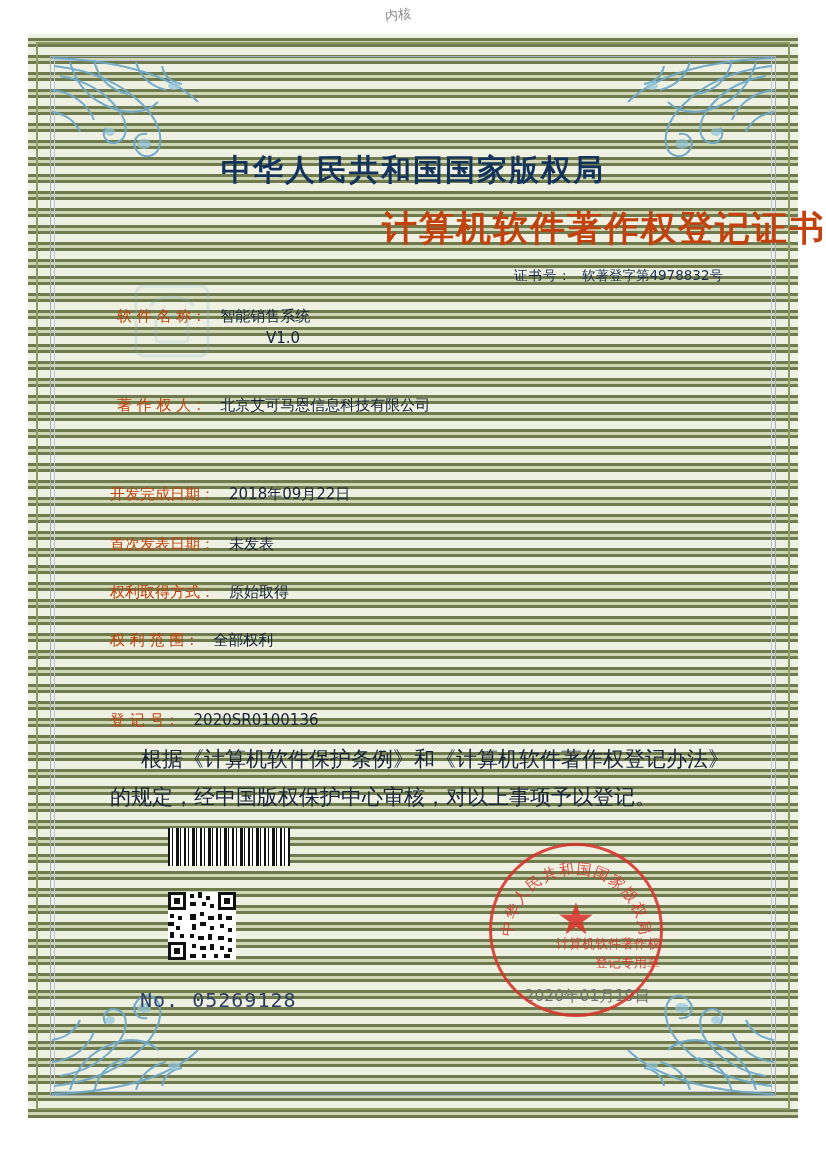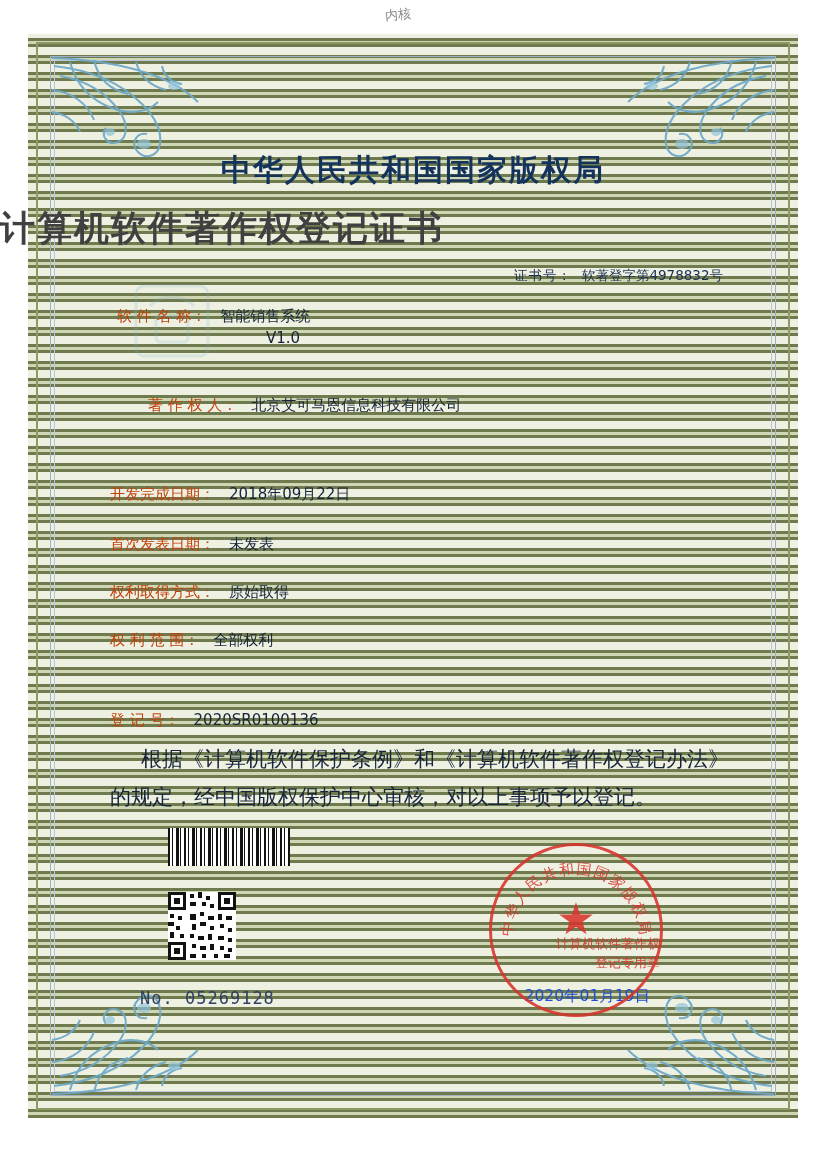--- a/index.html
+++ b/index.html
@@ -82,25 +82,25 @@
     text-align: center;
     font-family: "DejaVu Serif", serif;
     font-size: 30px;
     font-weight: bold;
     color: #13325c;
     letter-spacing: 2px;
   }
   .cert-title2 {
     position: absolute;
     left: 0; top: 205px; width: 826px;
-    text-align: left;
+    text-align: right;
     font-family: "DejaVu Serif", serif;
     font-size: 35px;
     font-weight: bold;
-    color: #404040;
+    color: #c2410c;
     letter-spacing: 2px;
   }
   .cert-no-line {
     position: absolute;
     right: 103px; top: 267px;
     font-family: "DejaVu Sans", sans-serif;
     font-size: 13.5px;
     color: #1b2f52;
     white-space: nowrap;
   }
@@ -119,21 +119,21 @@
   }
   .field .val {
     display: inline-block;
     margin-left: 14px;
   }
 
   .f-name     { left: 117px; top: 307px; }
   .f-name .val{ margin-left: 14px; }
   .f-name-v2  { position: absolute; left: 266px; top: 329px;
                 font-family: "DejaVu Sans", sans-serif; font-size: 15px; color: #17243c; }
-  .f-owner    { left: 117px; top: 396px; margin-left: 31px; }
+  .f-owner    { left: 117px; top: 396px; }
   .f-dev      { left: 110px; top: 485px; }
   .f-pub      { left: 110px; top: 535px; }
   .f-way      { left: 110px; top: 583px; }
   .f-scope    { left: 110px; top: 631px; }
   .f-reg      { left: 110px; top: 679px; margin-top: 32px; }
 
   .statement {
     position: absolute;
     left: 110px; top: 740px;
     width: 620px;
@@ -160,31 +160,31 @@
   .qr {
     position: absolute;
     left: 168px; top: 892px;
     width: 68px; height: 68px;
   }
 
   .serial {
     position: absolute;
     left: 140px; top: 988px;
     font-family: "DejaVu Sans Mono", monospace;
-    font-size: 17px;
+    font-size: 20px;
     color: #2f3f63;
     letter-spacing: 1px;
     text-align: right;
   }
   .issue-date {
     position: absolute;
     right: 176px; top: 986px;
     font-family: "DejaVu Sans", sans-serif;
     font-size: 15.5px;
-    color: #1d4ed8;
+    color: #737373;
   }
 
   
   .seal {
     position: absolute;
     left: 489px; top: 843px;
     width: 168px; height: 168px;
     border-radius: 50%;
     border: 3px solid #d8342c;
     color: #d8342c;

